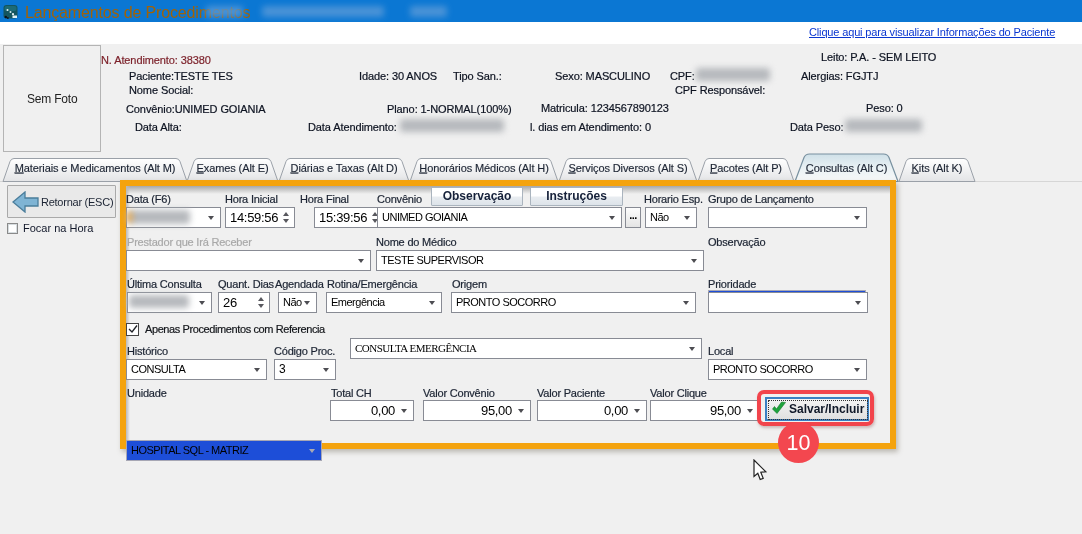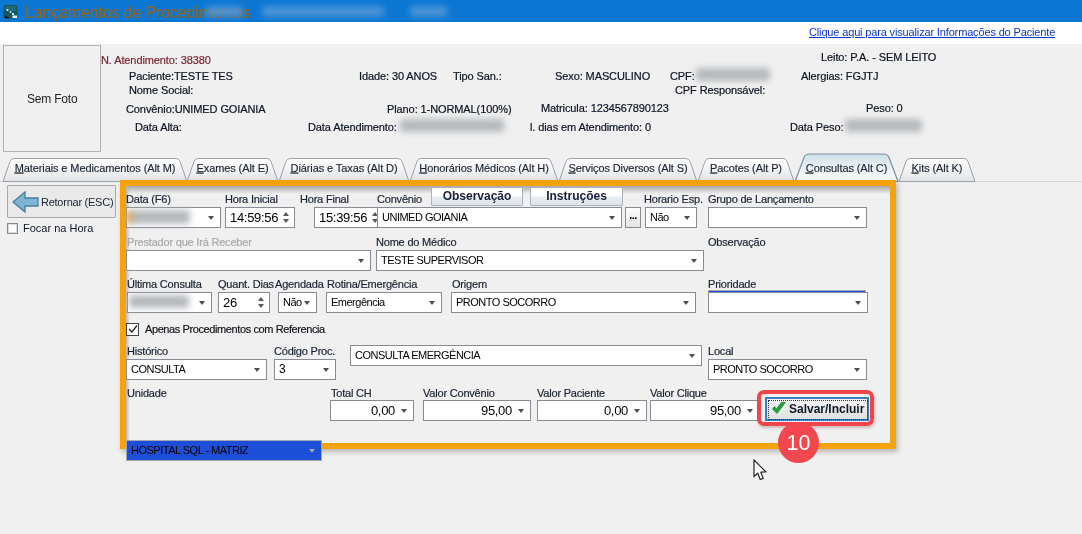--- a/index.html
+++ b/index.html
@@ -179,21 +179,21 @@
   </svg>
 <div class="lbl" style="left:145px;top:323px;font-size:11px;letter-spacing:-0.4px;color:#101010;">Apenas Procedimentos com Referencia</div>
 
 <div class="lbl" style="left:127px;top:345px;">Histórico</div>
 <div class="lbl" style="left:274px;top:345px;">Código Proc.</div>
 <div class="lbl" style="left:351px;top:345px;">Procedimento</div>
 <div class="lbl" style="left:708px;top:345px;">Local</div>
 
 <div class="fld" style="left:126px;top:359px;width:135px;">CONSULTA<span class="carr"></span></div>
 <div class="fld" style="left:274px;top:359px;width:56px;font-size:12px;">3<span class="carr"></span></div>
-<div class="fld" style="left:350px;top:345px;width:346px;">CONSULTA EMERGÊNCIA<span class="carr"></span></div>
+<div class="fld" style="left:350px;top:338px;width:346px;font-family:Liberation Serif, serif;">CONSULTA EMERGÊNCIA<span class="carr"></span></div>
 <div class="fld" style="left:708px;top:359px;width:153px;">PRONTO SOCORRO<span class="carr"></span></div>
 
 <div class="lbl" style="left:127px;top:387px;">Unidade</div>
 <div class="lbl" style="left:331px;top:387px;">Total CH</div>
 <div class="lbl" style="left:423px;top:387px;">Valor Convênio</div>
 <div class="lbl" style="left:537px;top:387px;">Valor Paciente</div>
 <div class="lbl" style="left:650px;top:387px;">Valor Clique</div>
 
 <div class="fld dis" style="left:126px;top:400px;width:190px;">HOSPITAL SQL - MATRIZ<span class="carr g"></span></div>
 <div class="fld fldr num" style="left:330px;top:400px;width:60px;padding-right:18px;">0,00<span class="carr"></span></div>

